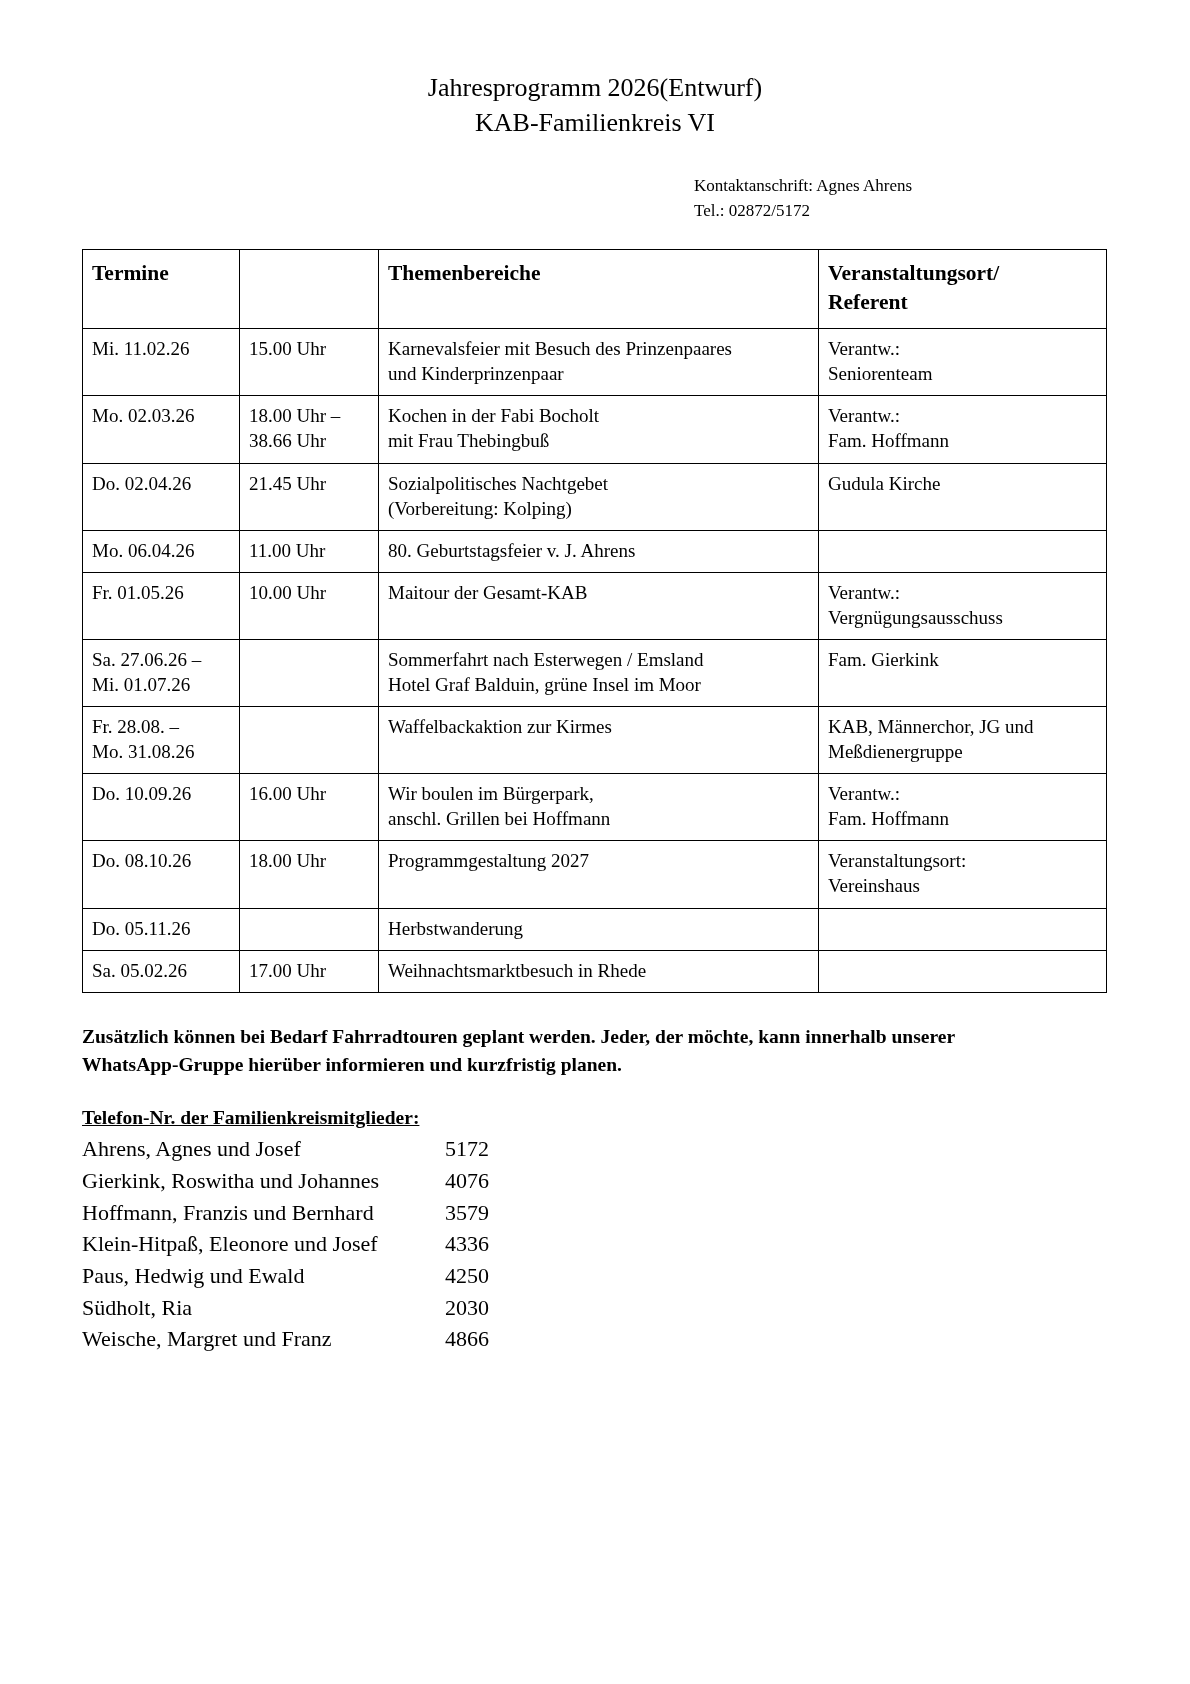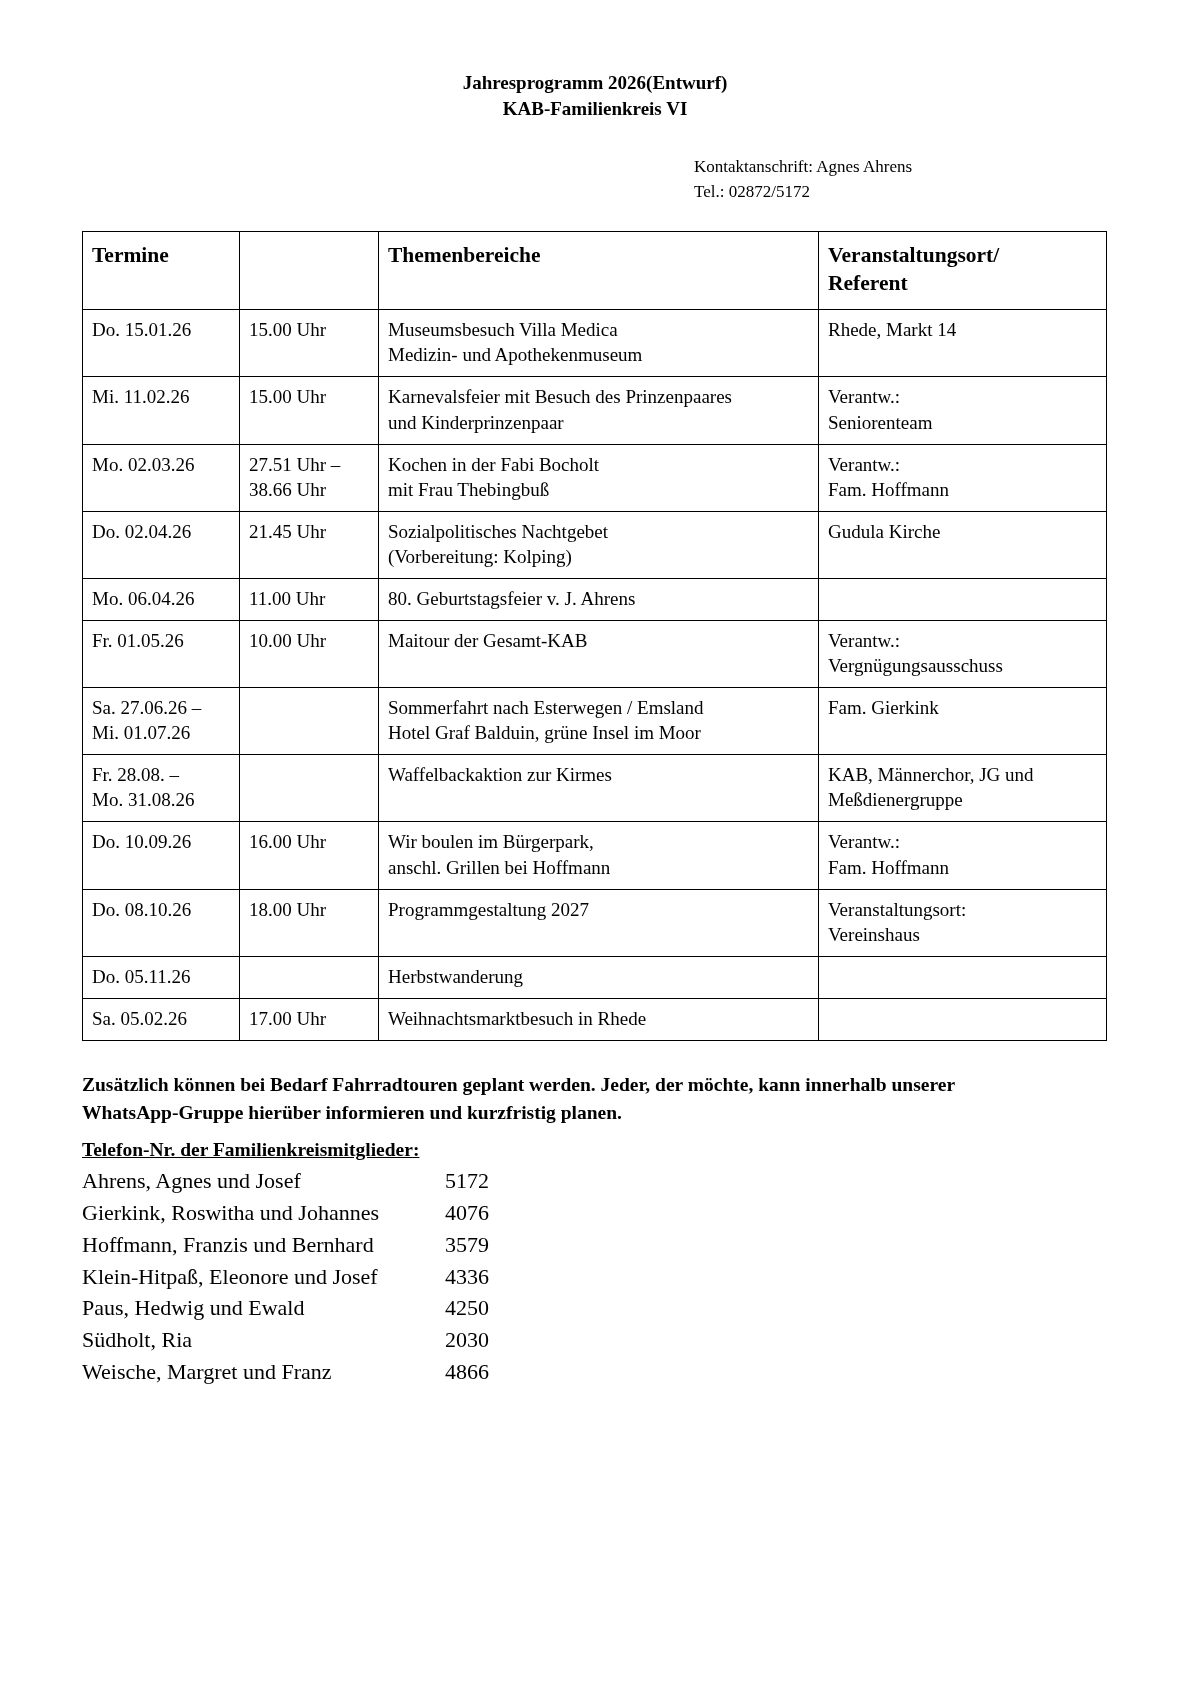--- a/index.html
+++ b/index.html
@@ -16,24 +16,24 @@
   }
   .page {
     position: relative;
     width: 1190px;
     min-height: 1684px;
     box-sizing: border-box;
     padding: 60px 82px 40px 82px;
   }
   .doc-title {
     text-align: center;
-    font-size: 19px;
+    font-size: 26px;
     line-height: 1.35;
     margin: 10px 0 0 0;
-    font-weight: bold;
+    font-weight: normal;
   }
   .doc-title .line {
     display: block;
   }
   .contact-block {
     margin-top: 34px;
     margin-left: 612px;
     font-size: 17px;
     line-height: 1.45;
   }
@@ -69,21 +69,21 @@
   .cellline.wrapok { white-space: normal; }
 
   .note {
     margin-top: 30px;
     font-size: 19.5px;
     font-weight: bold;
     line-height: 1.45;
     width: 960px;
   }
   .phones {
-    margin-top: 12px;
+    margin-top: 28px;
   }
   .phones-title {
     font-size: 19.5px;
     font-weight: bold;
     text-decoration: underline;
     margin-bottom: 2px;
   }
   table.phone-list {
     border-collapse: collapse;
     margin-top: 4px;
@@ -127,55 +127,40 @@
         <th>Themenbereiche</th>
         <th>
           <span class="cellline wrapok">Veranstaltungsort/</span>
           <span class="cellline wrapok">Referent</span>
         </th>
       </tr>
     </thead>
     <tbody id="program-body">
         <tr>
           <td>
-            <span class="cellline">Do. 15.01.26</span>
-          </td>
-          <td>
-            <span class="cellline">15.00 Uhr</span>
-          </td>
-          <td>
-            <span class="cellline">Museumsbesuch Villa Medica</span>
-            <span class="cellline">Medizin- und Apothekenmuseum</span>
-          </td>
-          <td>
-            <span class="cellline">Rhede, Markt 14</span>
-          </td>
-        </tr>
-        <tr>
-          <td>
             <span class="cellline">Mi. 11.02.26</span>
           </td>
           <td>
             <span class="cellline">15.00 Uhr</span>
           </td>
           <td>
             <span class="cellline">Karnevalsfeier mit Besuch des Prinzenpaares</span>
             <span class="cellline">und Kinderprinzenpaar</span>
           </td>
           <td>
             <span class="cellline">Verantw.:</span>
             <span class="cellline">Seniorenteam</span>
           </td>
         </tr>
         <tr>
           <td>
             <span class="cellline">Mo. 02.03.26</span>
           </td>
           <td>
-            <span class="cellline">27.51 Uhr –</span>
+            <span class="cellline">18.00 Uhr –</span>
             <span class="cellline">38.66 Uhr</span>
           </td>
           <td>
             <span class="cellline">Kochen in der Fabi Bocholt</span>
             <span class="cellline">mit Frau Thebingbuß</span>
           </td>
           <td>
             <span class="cellline">Verantw.:</span>
             <span class="cellline">Fam. Hoffmann</span>
           </td>

